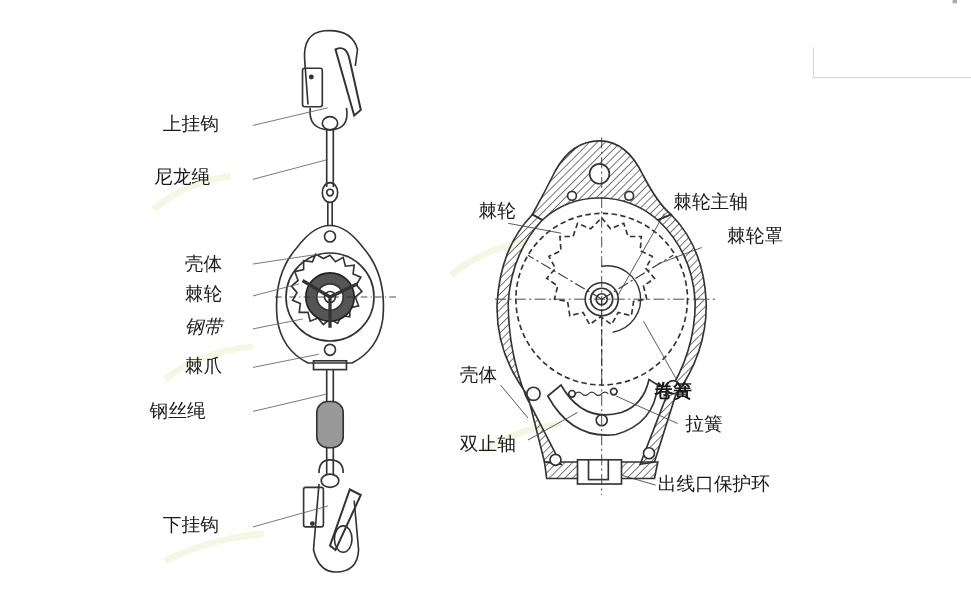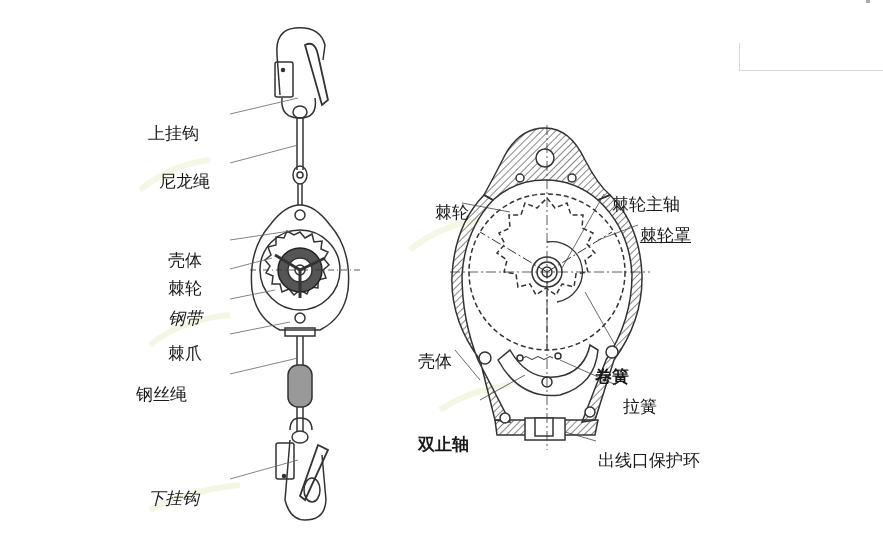--- a/index.html
+++ b/index.html
@@ -1,18 +1,18 @@
 <!DOCTYPE html>
 <html><head>
 <meta charset="utf-8">
 <style>
   html, body { margin:0; padding:0; background:#ffffff; }
   body { width:883px; height:555px; position:relative; overflow:hidden; font-family:"DejaVu Sans", sans-serif; }
   .canvas { position:absolute; left:0; top:0; width:883px; height:555px; }
-  .label { position:absolute; font-size:17px; color:#1a1a1a; font-weight:normal; white-space:nowrap; line-height:1;margin-top:20px; }
+  .label { position:absolute; font-size:17px; color:#1a1a1a; font-weight:normal; white-space:nowrap; line-height:1; }
   .topbox { position:absolute; left:739px; top:43px; width:145px; height:27px; border-left:1px solid #d8d8d8; border-bottom:1px solid #d8d8d8; }
   .corner-mark { position:absolute; left:866px; top:0; width:4px; height:3px; background:#aaa; }
 </style>
 </head>
 <body>
 
 <div class="topbox"></div>
 <div class="corner-mark"></div>
 
 <svg class="canvas" viewBox="0 0 883 555" xmlns="http://www.w3.org/2000/svg">
@@ -137,28 +137,28 @@
       <line x1="455" y1="350" x2="480" y2="380"></line>
       <line x1="615" y1="345" x2="585" y2="292"></line>
       <line x1="616" y1="385" x2="560" y2="360"></line>
       <line x1="480" y1="400" x2="525" y2="375"></line>
       <line x1="596" y1="441" x2="565" y2="432"></line>
     </g>
   </g>
 </svg>
 
 <div class="label" style="left:148px;top:105px;">上挂钩</div>
-<div class="label" style="left:159px;top:153px;">尼龙绳</div>
+<div class="label" style="left:140px;top:153px;">尼龙绳</div>
 <div class="label" style="left:168px;top:232px;">壳体</div>
 <div class="label" style="left:168px;top:260px;">棘轮</div>
 <div class="label" style="left:168px;top:290px;font-style:italic;">钢带</div>
 <div class="label" style="left:168px;top:325px;text-align:right;">棘爪</div>
 <div class="label" style="left:136px;top:366px;">钢丝绳</div>
-<div class="label" style="left:148px;top:470px;font-style:italic;">下挂钩</div>
+<div class="label" style="left:148px;top:470px;">下挂钩</div>
 
 <div class="label" style="left:435px;top:184px;">棘轮</div>
 <div class="label" style="left:612px;top:176px;">棘轮主轴</div>
-<div class="label" style="left:640px;top:207px;text-decoration:underline;">棘轮罩</div>
+<div class="label" style="left:661px;top:207px;">棘轮罩</div>
 <div class="label" style="left:418px;top:333px;">壳体</div>
 <div class="label" style="left:595px;top:348px;font-weight:bold;">卷簧</div>
 <div class="label" style="left:623px;top:378px;">拉簧</div>
-<div class="label" style="left:418px;top:416px;font-weight:bold;">双止轴</div>
+<div class="label" style="left:418px;top:396px;">双止轴</div>
 <div class="label" style="left:598px;top:432px;text-align:right;">出线口保护环</div>
 
 </body></html>

